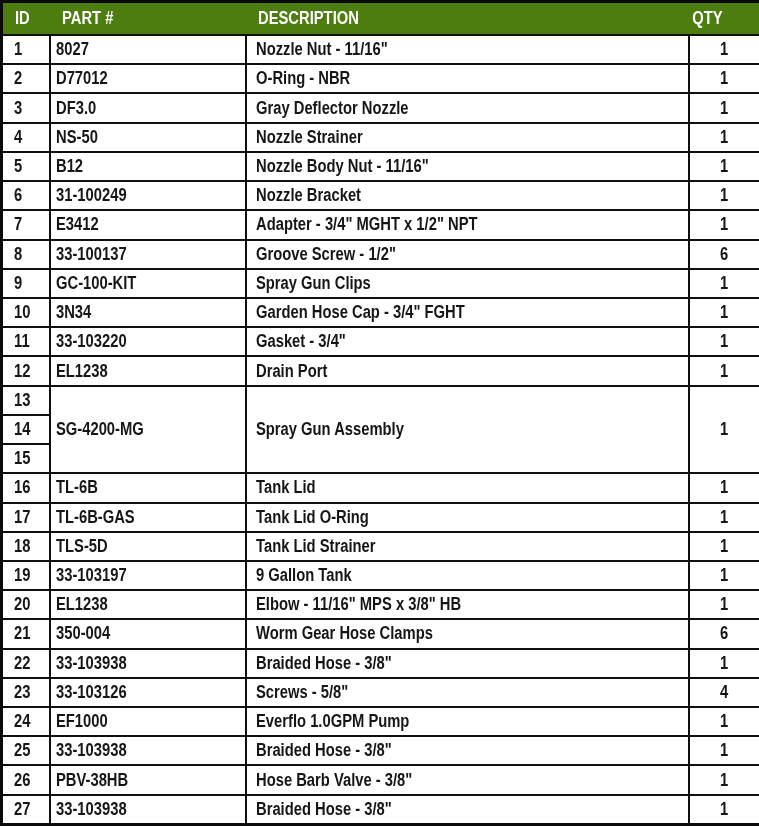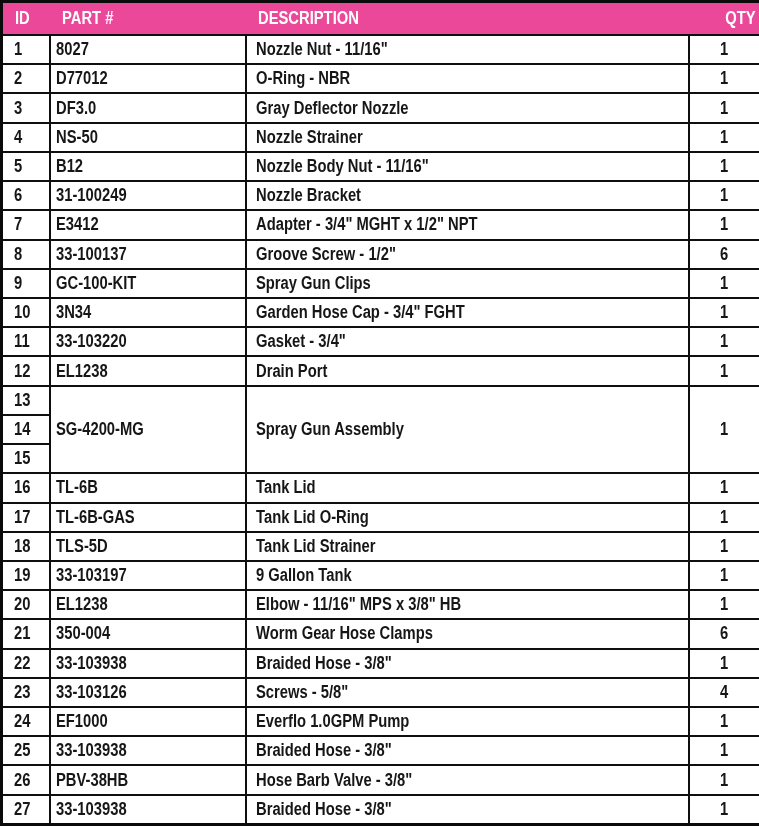--- a/index.html
+++ b/index.html
@@ -20,32 +20,32 @@
     border-collapse: collapse;
     table-layout: fixed;
     border: 3px solid #0a0a0a;
   }
   col.c-id   { width: 48px;  }
   col.c-part { width: 196px; }
   col.c-desc { width: 443px; }
   col.c-qty  { width: 72px;  }
 
   thead th {
-    background: #ec4899;
+    background: #4d7c0f;
     color: #ffffff;
     height: 31px;
     font-size: 18px;
     font-weight: bold;
     text-align: left;
     padding: 0 0 0 12px;
     border: none;
     vertical-align: middle;
   }
   thead th.h-qty {
-    text-align: right;
+    text-align: left;
     padding: 0;
   }
 
   tbody td {
     border: 2px solid #0f0f0f;
     height: 27px;
     padding: 0 4px 0 12px;
     font-size: 18px;
     font-weight: bold;
     color: #161616;

